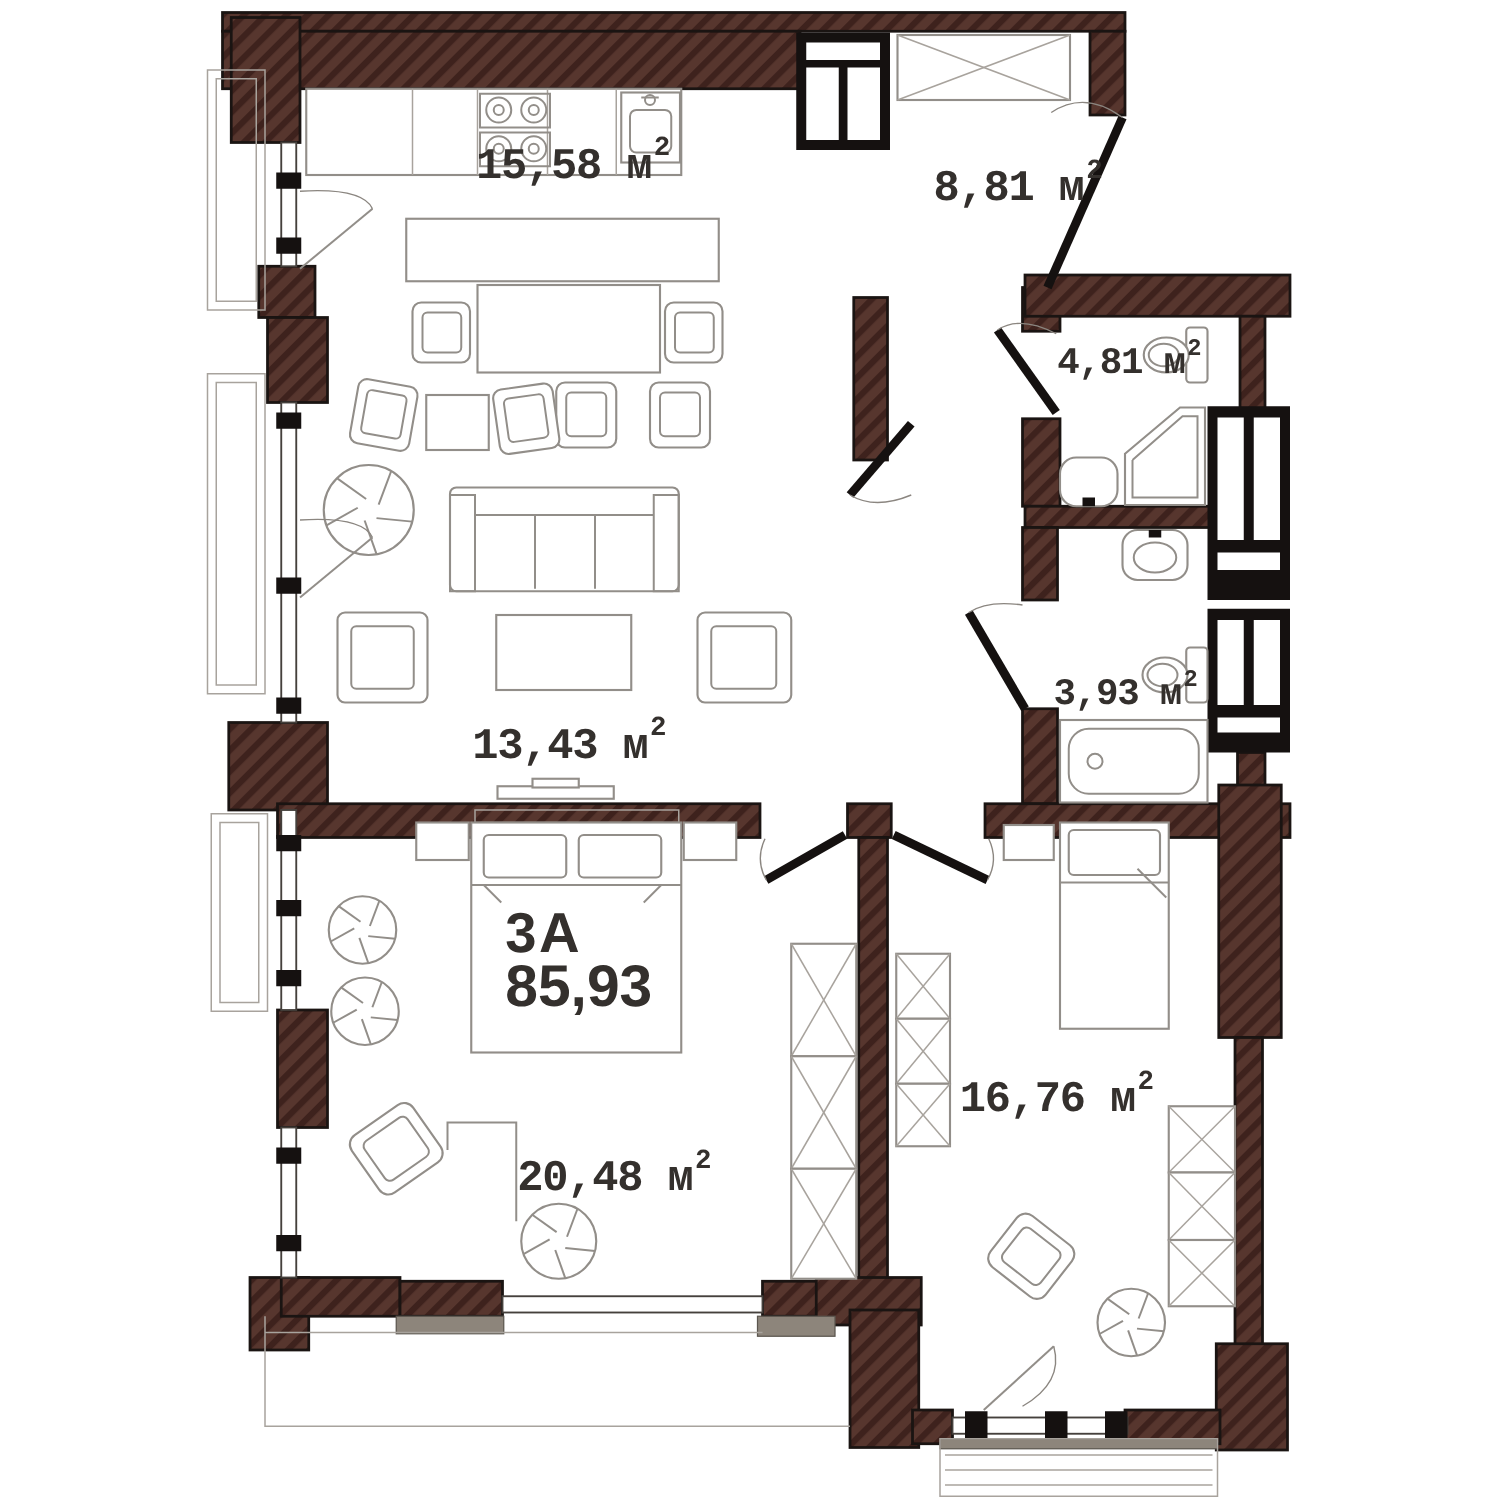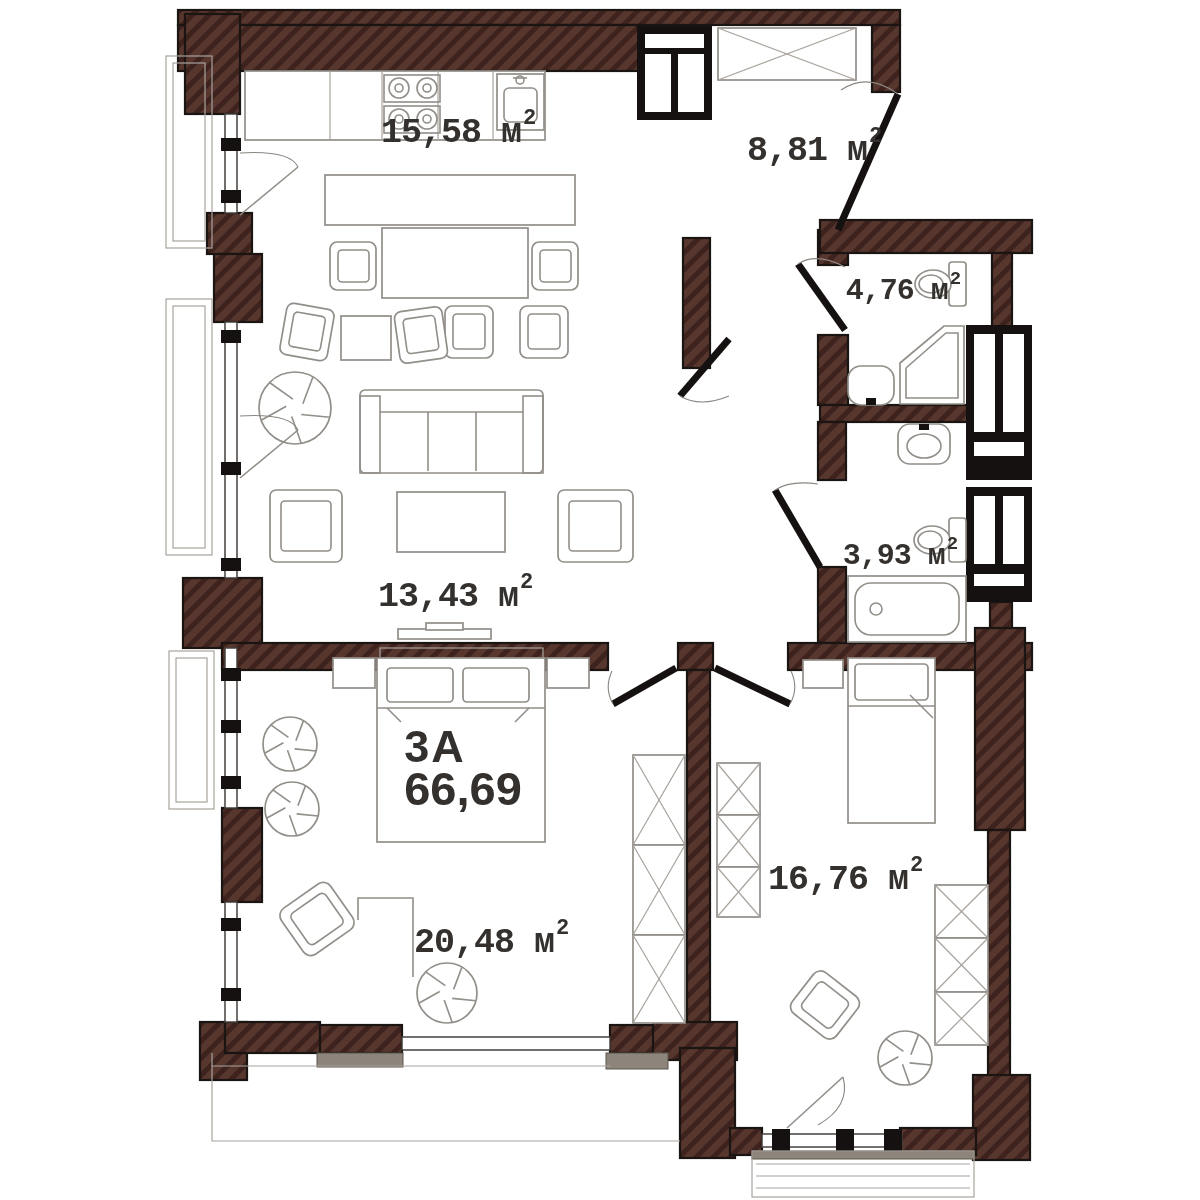--- a/index.html
+++ b/index.html
@@ -422,34 +422,34 @@
 
 <div class="room-label" style="left:458px;top:133px;">
   <span class="val">15,58 м</span>
       <span class="sup">2</span>
 </div>
 <div class="room-label" style="left:797px;top:151px;margin-left:17px;">
   <span class="val">8,81 м</span>
       <span class="sup">2</span>
 </div>
 <div class="room-label small" style="left:903px;top:291px;">
-  <span class="val">4,76 м</span>
+  <span class="val">4,81 м</span>
       <span class="sup">2</span>
 </div>
 <div class="room-label small" style="left:900px;top:556px;">
   <span class="val">3,93 м</span>
       <span class="sup">2</span>
 </div>
 <div class="room-label" style="left:455px;top:597px;">
   <span class="val">13,43 м</span>
       <span class="sup">2</span>
 </div>
 <div class="unit-label" style="left:463px;top:768px;">
   <div class="nm">3А</div>
-  <div class="ar">66,69</div>
+  <div class="ar">85,93</div>
 </div>
 <div class="room-label" style="left:491px;top:943px;">
   <span class="val">20,48 м</span>
       <span class="sup">2</span>
 </div>
 <div class="room-label" style="left:845px;top:880px;">
   <span class="val">16,76 м</span>
       <span class="sup">2</span>
 </div>
 

